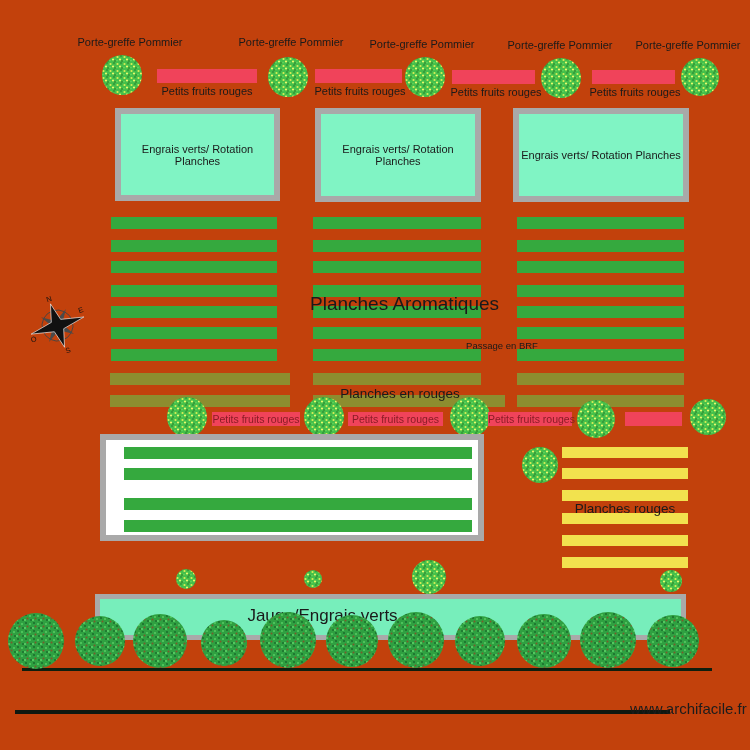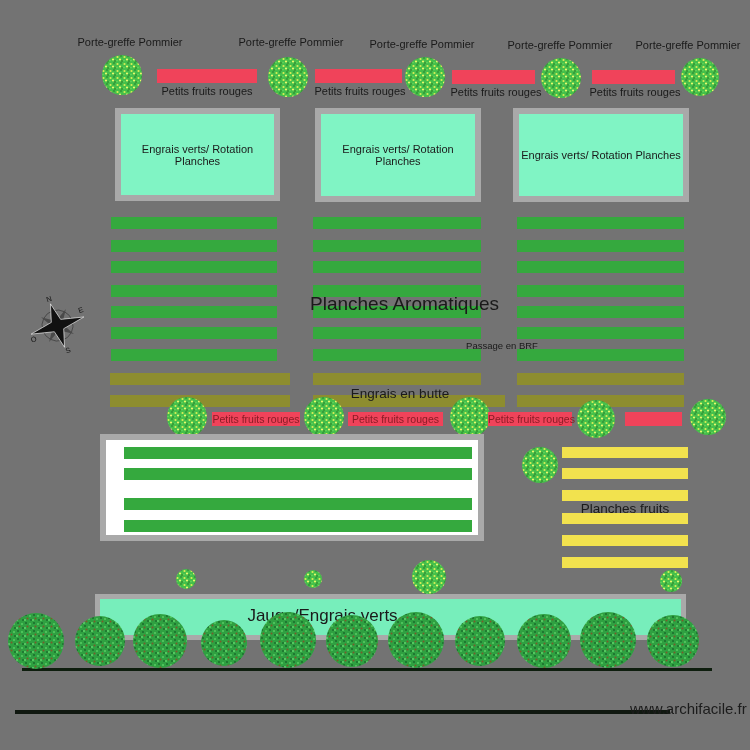--- a/index.html
+++ b/index.html
@@ -1,17 +1,17 @@
 <!DOCTYPE html>
 <html><head>
 <meta charset="utf-8">
 <style>
   html,body{margin:0;padding:0;}
   body{font-family:"Liberation Sans", sans-serif; background:#ffffff;}
-  #plan{position:relative;width:750px;height:750px;background:#737373;overflow:hidden;}
+  #plan{position:relative;width:750px;height:750px;background:#c2410c;overflow:hidden;}
 
   .lbl{position:absolute;color:#1a1a1a;white-space:nowrap;}
   .lbl.center{text-align:center;}
 
   .tree{position:absolute;}
 
   .strip-red{position:absolute;height:14px;background:#f0435a;}
   .strip-red .strip-text{position:absolute;left:0;right:0;top:1px;text-align:center;
       font-size:10.5px;color:#8b1c26;white-space:nowrap;}
 
@@ -136,21 +136,21 @@
   <div class="stripe col3" style="top:261px"></div>
   <div class="stripe col3" style="top:285px"></div>
   <div class="stripe col3" style="top:306px"></div>
   <div class="stripe col3" style="top:327px"></div>
   <div class="stripe col3" style="top:349px"></div>
   <div class="stripe col3 olive" style="top:373px"></div>
   <div class="stripe col3 olive" style="top:395px"></div>
 
   <div class="lbl center" style="left:310px;top:293px;width:160px;font-size:19px">Planches Aromatiques</div>
   <div class="lbl center" style="left:462px;top:340px;width:80px;font-size:9.5px">Passage en BRF</div>
-  <div class="lbl center" style="left:320px;top:386px;width:160px;font-size:13.5px">Engrais en butte</div>
+  <div class="lbl center" style="left:320px;top:386px;width:160px;font-size:13.5px">Planches en rouges</div>
 
   <svg class="tree" style="left:167px;top:397px" width="40" height="40">
       <circle cx="20" cy="20" r="20" fill="url(#spLight)"></circle>
     </svg>
   <svg class="tree" style="left:304px;top:397px" width="40" height="40">
       <circle cx="20" cy="20" r="20" fill="url(#spLight)"></circle>
     </svg>
   <svg class="tree" style="left:450px;top:397px" width="40" height="40">
       <circle cx="20" cy="20" r="20" fill="url(#spLight)"></circle>
     </svg>
@@ -181,21 +181,21 @@
   <svg class="tree" style="left:522px;top:447px" width="36" height="36">
       <circle cx="18" cy="18" r="18" fill="url(#spLight)"></circle>
     </svg>
 
   <div class="yellow-stripe" style="top:447px"></div>
   <div class="yellow-stripe" style="top:468px"></div>
   <div class="yellow-stripe" style="top:490px"></div>
   <div class="yellow-stripe" style="top:513px"></div>
   <div class="yellow-stripe" style="top:535px"></div>
   <div class="yellow-stripe" style="top:557px"></div>
-  <div class="lbl center" style="left:562px;top:501px;width:126px;font-size:13.5px">Planches fruits</div>
+  <div class="lbl center" style="left:562px;top:501px;width:126px;font-size:13.5px">Planches rouges</div>
 
   <svg class="tree" style="left:176px;top:569px" width="20" height="20">
       <circle cx="10" cy="10" r="10" fill="url(#spLight)"></circle>
     </svg>
   <svg class="tree" style="left:304px;top:570px" width="18" height="18">
       <circle cx="9" cy="9" r="9" fill="url(#spLight)"></circle>
     </svg>
   <svg class="tree" style="left:412px;top:560px" width="34" height="34">
       <circle cx="17" cy="17" r="17" fill="url(#spLight)"></circle>
     </svg>

